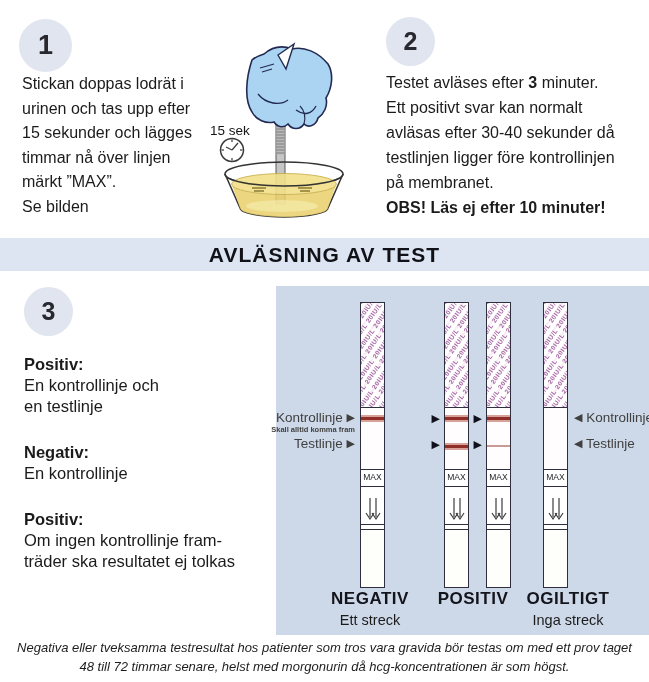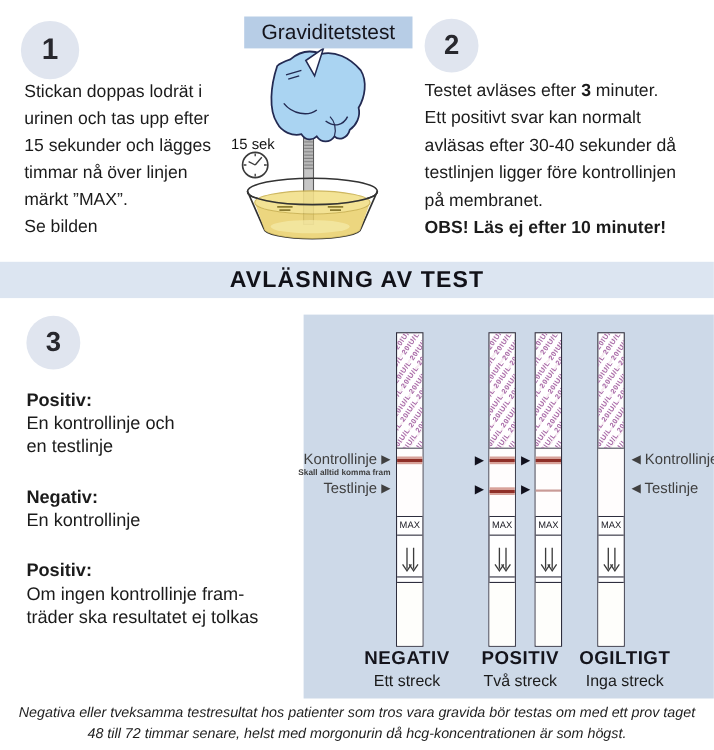--- a/index.html
+++ b/index.html
@@ -103,21 +103,20 @@
   .footnote {
     position: absolute; left: 0; top: 638px; width: 649px; text-align: center;
     font-style: italic; font-size: 13px; line-height: 19px; color: #1d1d1d;
   }
 </style>
 </head>
 <body>
 
 <div class="page">
 
-  <div class="title-box">Graviditetstest</div>
 
   <div class="circle c1">
     <span>1</span>
   </div>
   <div class="step1-text">
     <div>Stickan doppas lodrät i</div>
     <div>urinen och tas upp efter</div>
     <div>15 sekunder och lägges</div>
     <div>timmar nå över linjen</div>
     <div>märkt ”MAX”.</div>
@@ -322,21 +321,20 @@
     <div class="plabel lab-test-r">
       <span class="ar">◀</span> <span>Testlinje</span>
     </div>
 
     <div class="result r1">
       <div class="r-title">NEGATIV</div>
       <div class="r-sub">Ett streck</div>
     </div>
     <div class="result r2">
       <div class="r-title">POSITIV</div>
-      <div class="r-sub">Två streck</div>
     </div>
     <div class="result r3">
       <div class="r-title">OGILTIGT</div>
       <div class="r-sub">Inga streck</div>
     </div>
   </div>
 
   <div class="footnote">
     <div>Negativa eller tveksamma testresultat hos patienter som tros vara gravida bör testas om med ett prov taget</div>
     <div>48 till 72 timmar senare, helst med morgonurin då hcg-koncentrationen är som högst.</div>

